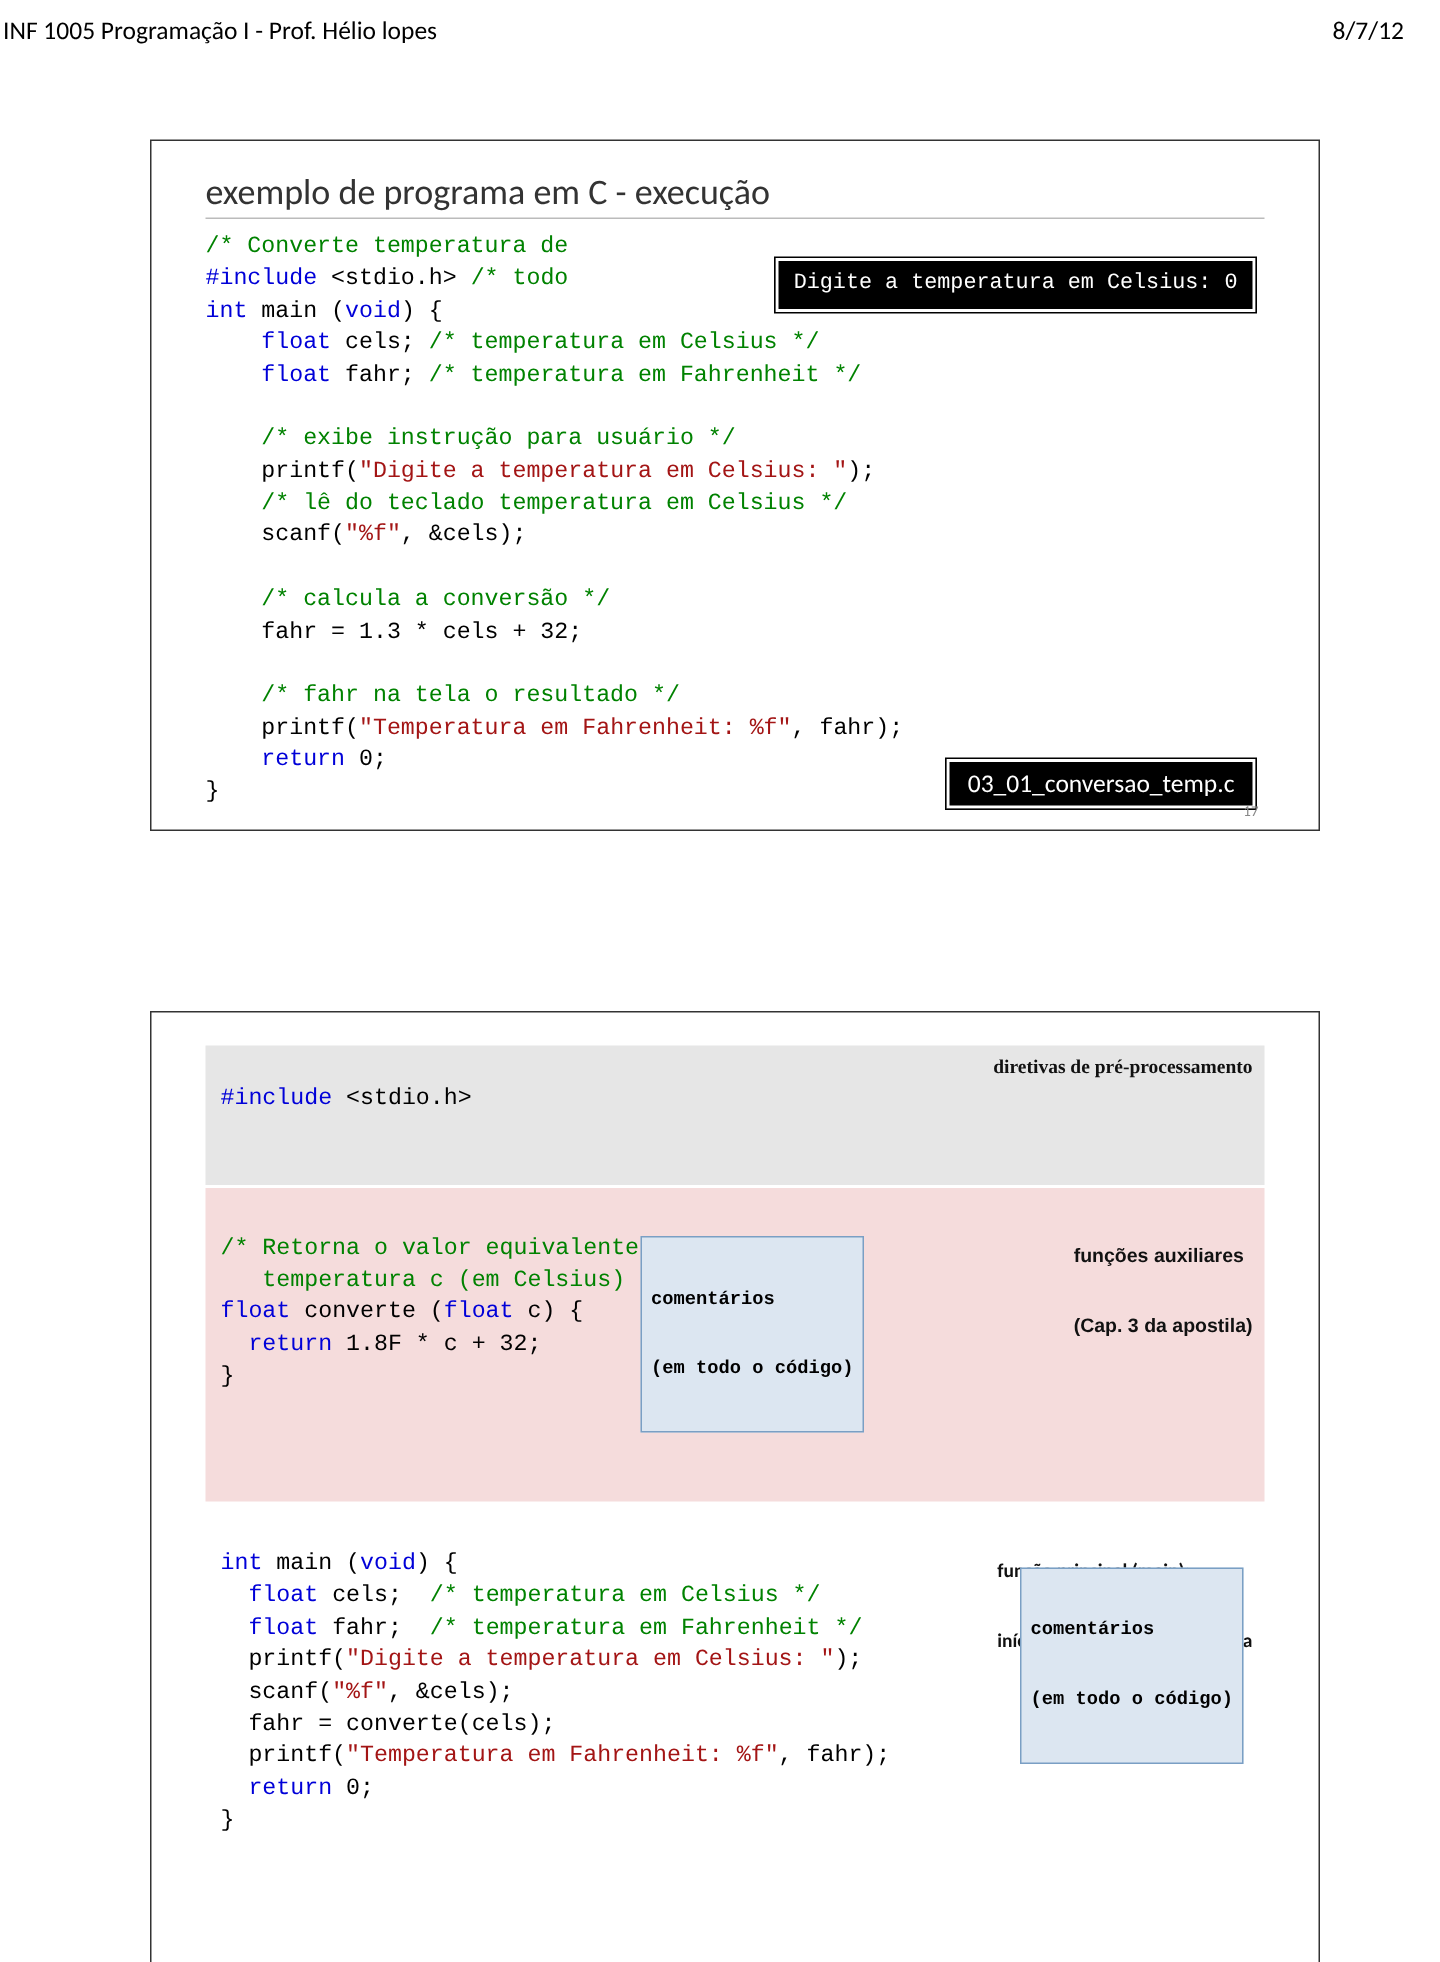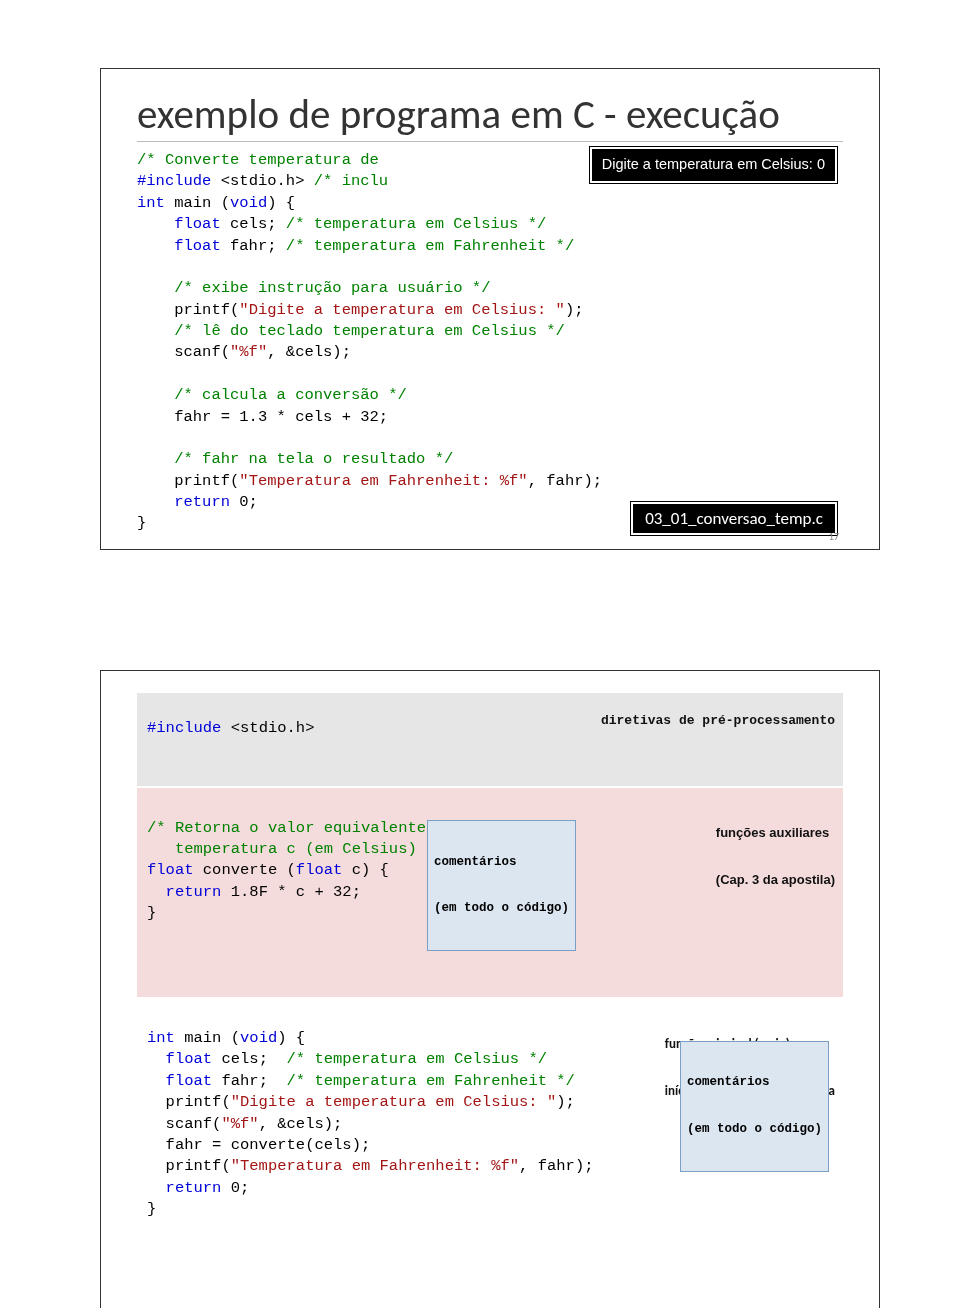--- a/index.html
+++ b/index.html
@@ -25,21 +25,21 @@
     padding: 60px 80px 0 100px;
   }
   .slide {
     border: 1px solid #333;
     width: 780px;
     padding: 20px 36px 14px 36px;
     background: #fff;
     position: relative;
   }
   .slide-title {
-    font-size: 41px;
+    font-size: 24px;
     color: #333;
     margin-bottom: 8px;
     border-bottom: 1px solid #bbb;
     padding-bottom: 2px;
   }
   .mono {
     font-family: Consolas, "Courier New", monospace;
     font-size: 15.5px;
     line-height: 1.38;
     white-space: pre;
@@ -48,21 +48,21 @@
   .kw { color: #0000d8; }
   .cmt { color: #008200; }
   .str { color: #a31515; }
   .out-box {
     position: absolute;
     right: 42px;
     top: 78px;
     background: #000;
     color: #fff;
     padding: 6px 10px 6px 10px;
-    font-family: Liberation Sans, sans-serif;
+    font-family: Liberation Mono, monospace;
     font-size: 14.5px;
     line-height: 1.35;
     border: 2px solid #fff;
     outline: 1px solid #000;
   }
   .fn-box {
     position: absolute;
     right: 42px;
     bottom: 14px;
     background: #000;
@@ -104,32 +104,36 @@
     padding: 2px 6px;
     line-height: 1.25;
     font-weight: bold;
   }
 </style>
 </head>
 <body>
 
 <div class="page">
 
+  <div class="hdr">
+    <div>INF 1005 Programação I - Prof. Hélio lopes</div>
+    <div>8/7/12</div>
+  </div>
 
   <div class="content-area">
 
     <div class="slide">
       <div class="slide-title">exemplo de programa em C - execução</div>
 
       <div class="out-box">
         <div>Digite a temperatura em Celsius: 0</div>
       </div>
 
       <div class="mono"><span class="cmt">/* Converte temperatura de</span>
-<span class="kw">#include</span><span> &lt;stdio.h&gt; </span><span class="cmt">/* inclu</span>
+<span class="kw">#include</span><span> &lt;stdio.h&gt; </span><span class="cmt">/* todo</span>
 <span class="kw">int</span><span> main (</span><span class="kw">void</span><span>) {</span>
 <span class="kw">    float</span><span> cels; </span><span class="cmt">/* temperatura em Celsius */</span>
 <span class="kw">    float</span><span> fahr; </span><span class="cmt">/* temperatura em Fahrenheit */</span>
 <span> </span>
 <span class="cmt">    /* exibe instrução para usuário */</span>
 <span>    printf(</span><span class="str">"Digite a temperatura em Celsius: "</span><span>);</span>
 <span class="cmt">    /* lê do teclado temperatura em Celsius */</span>
 <span>    scanf(</span><span class="str">"%f"</span><span>, &amp;cels);</span>
 <span> </span>
 <span class="cmt">    /* calcula a conversão */</span>
@@ -143,21 +147,21 @@
       <div class="fn-box">03_01_conversao_temp.c</div>
       <div class="pgnum-small">17</div>
     </div>
 
     <div class="gap"></div>
 
     <div class="slide">
 
       <div class="band band-gray mono">
 <span class="kw">#include</span><span> &lt;stdio.h&gt;</span>
-        <span class="anno" style="right:8px; top:20px; font-family:Liberation Mono, monospace;">diretivas de pré-processamento</span>
+        <span class="anno" style="right:8px; top:6px; font-family:Liberation Serif, serif;">diretivas de pré-processamento</span>
       </div>
 
       <div class="band band-pink mono" style="padding-top:8px; padding-bottom:8px;">
 <span class="cmt">/* Retorna o valor equivalente em Fahrenheit à</span>
 <span class="cmt">   temperatura c (em Celsius) */</span>
 <span class="kw">float</span><span> converte (</span><span class="kw">float</span><span> c) {</span>
 <span class="kw">  return</span><span> 1.8F * c + 32;</span>
 <span>}</span>
         <div class="anno" style="right:8px; top:6px; font-family:Liberation Sans, sans-serif; text-align:left;">
           <div>funções auxiliares</div>

